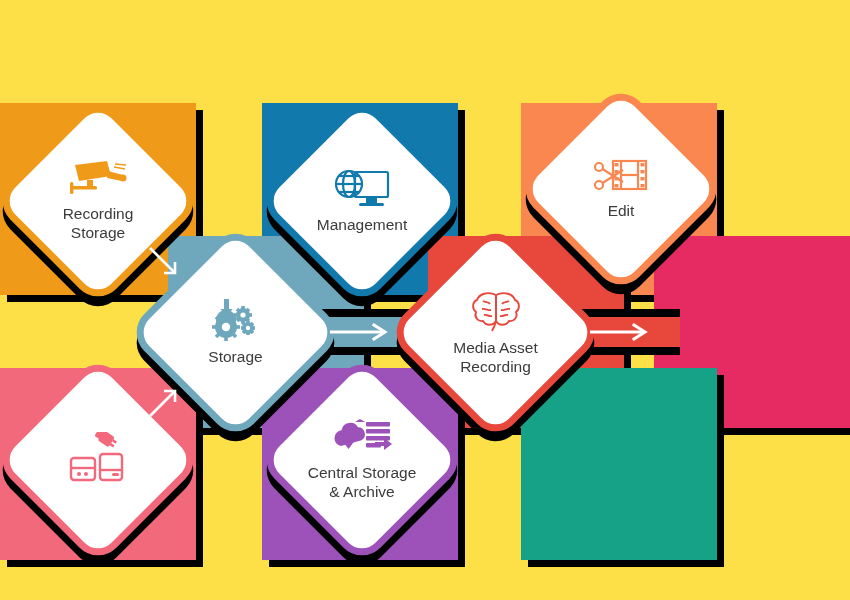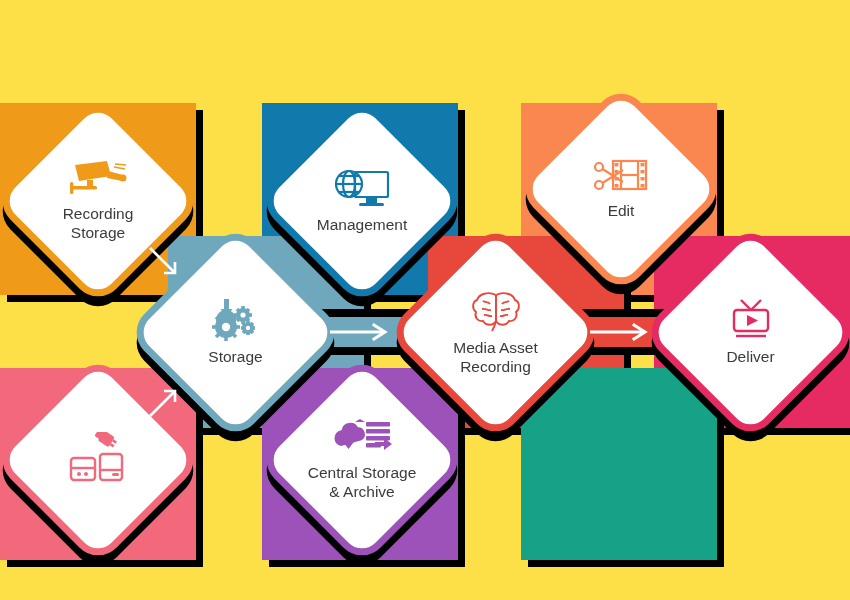--- a/index.html
+++ b/index.html
@@ -245,38 +245,20 @@
           <path d="M38 26 C35 25 33 28 30 27"></path>
         </g>
       </svg>
       <div class="lbl">
         <span>Media Asset</span><br>
         <span>Recording</span>
       </div>
     </div>
   </div>
 
-  <div class="dia big" style="left:673px;top:255px;width:155px;height:155px;">
-    <div class="dshadow"></div>
-    <div class="dbox" style="border-color:#E62B63;"></div>
-    <div class="inner">
-      <svg class="ico" width="52" height="44" viewBox="0 0 52 44">
-        <g fill="none" stroke="#E62B63" stroke-width="2.4">
-          <rect x="9" y="12" width="34" height="21" rx="3"></rect>
-          <path d="M26 12 L16 2"></path>
-            <path d="M26 12 L36 2"></path>
-          <path d="M11 38 H41"></path>
-        </g>
-        <path d="M22 17 L33 22.5 L22 28 Z" fill="#E62B63"></path>
-      </svg>
-      <div class="lbl">
-        <span>Deliver</span>
-      </div>
-    </div>
-  </div>
 
   <div class="dia" style="left:23px;top:385px;width:150px;height:150px;">
     <div class="dshadow"></div>
     <div class="dbox" style="border-color:#F2697B;"></div>
     <div class="inner">
       <svg class="ico" width="62" height="50" viewBox="0 0 62 50">
         <g fill="none" stroke="#F2697B" stroke-width="2.4">
           <rect x="4" y="26" width="24" height="22" rx="3"></rect>
           <path d="M4 36 H28"></path>
           <rect x="33" y="22" width="22" height="26" rx="3"></rect>

